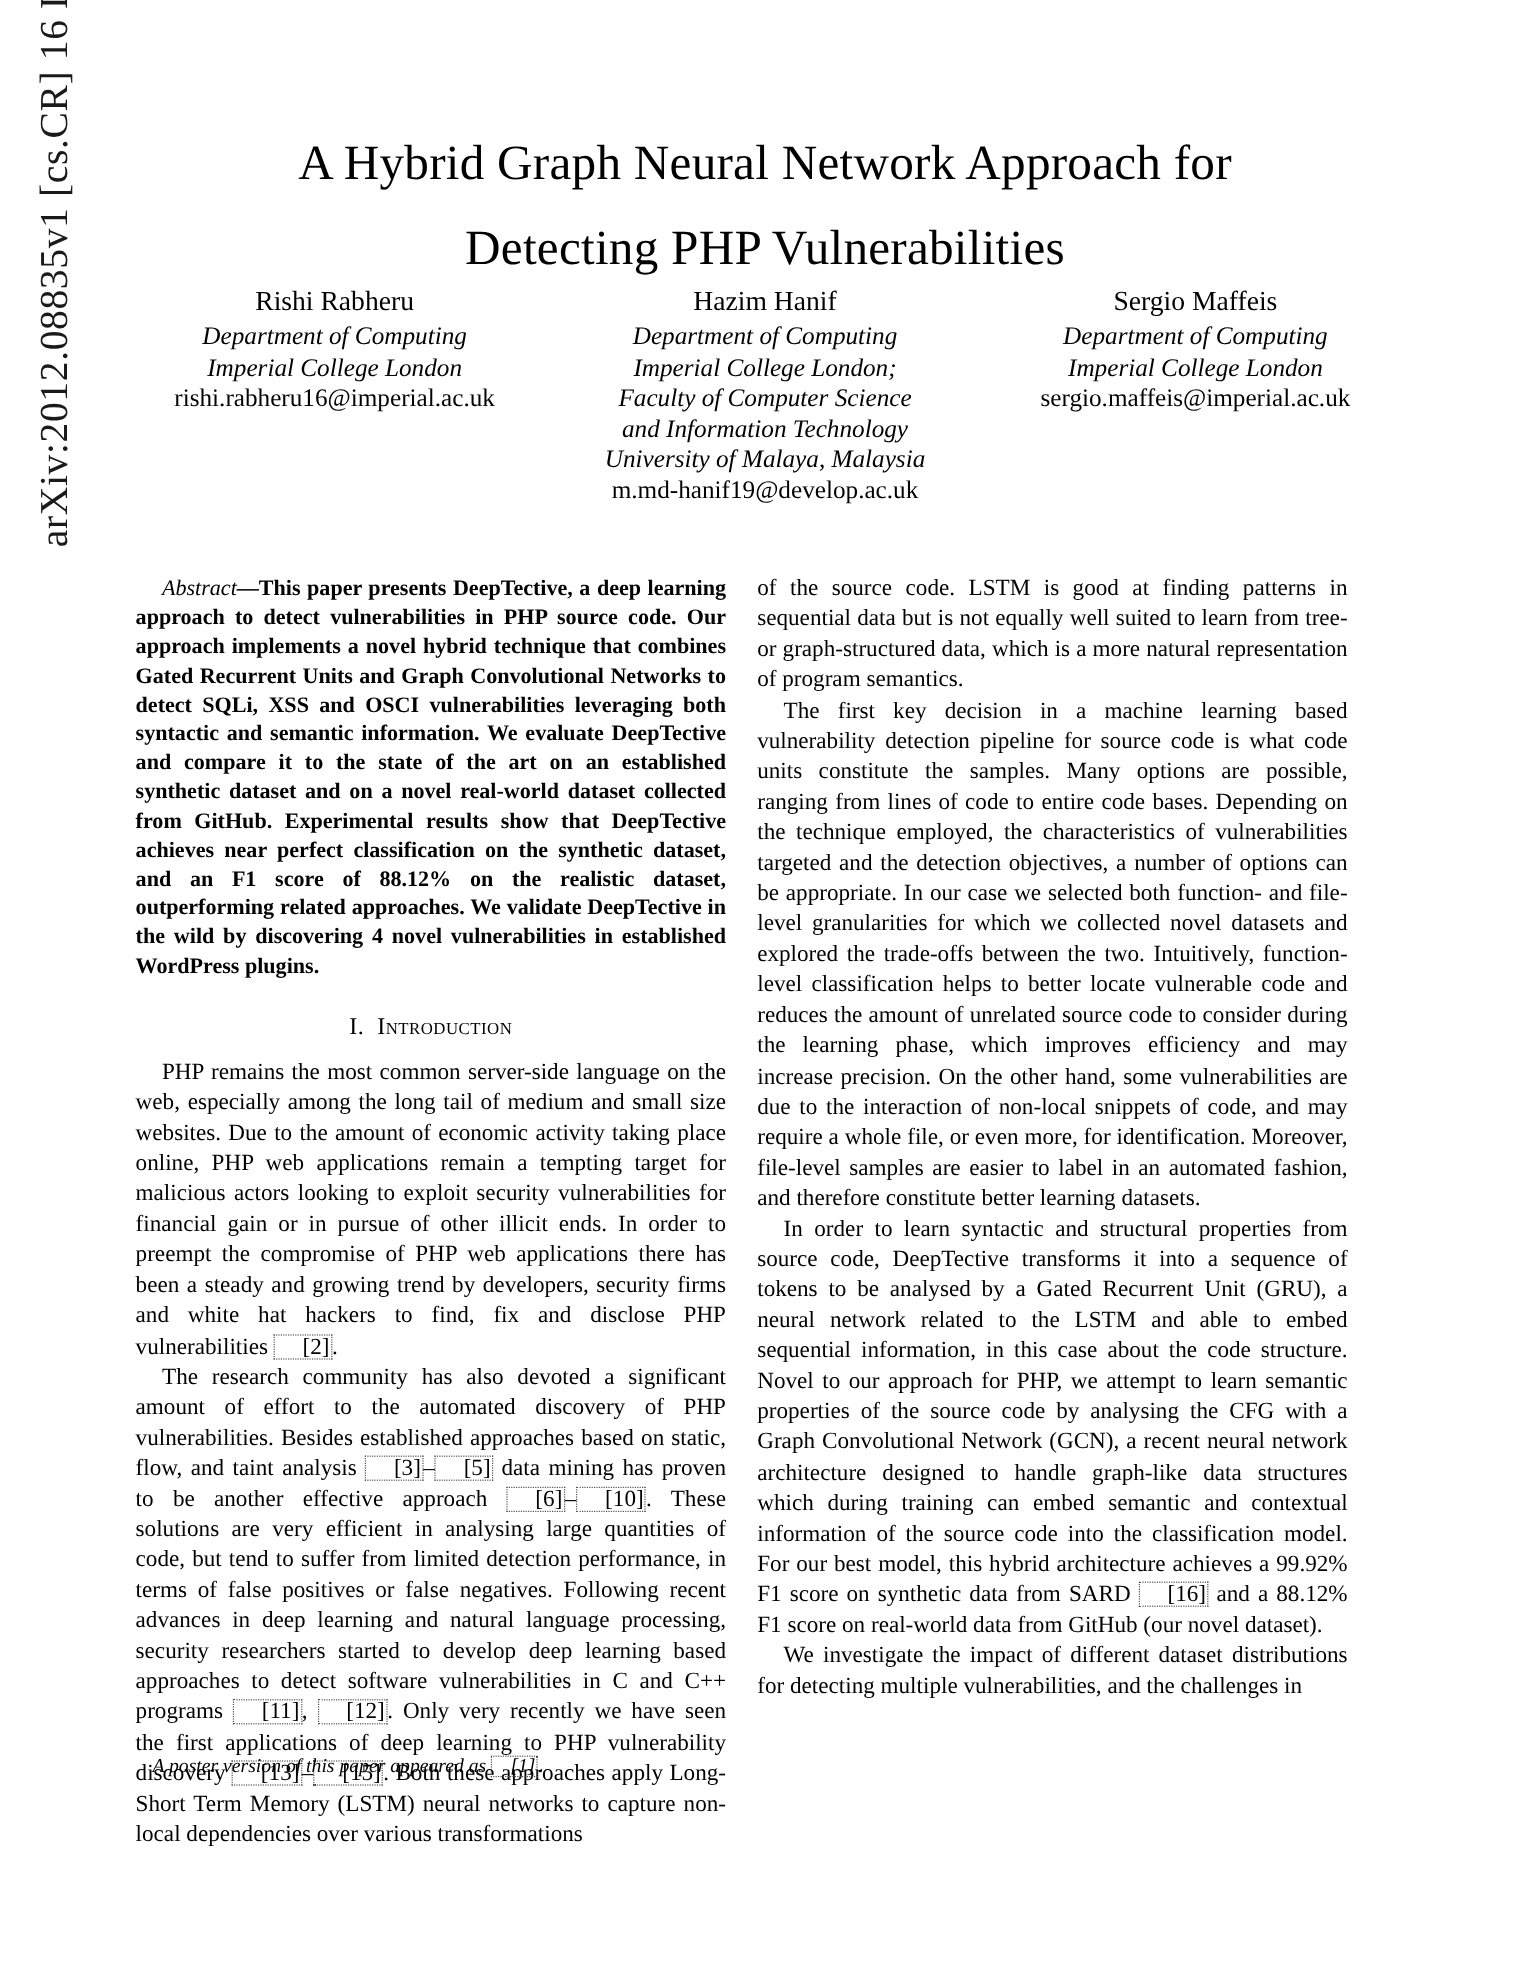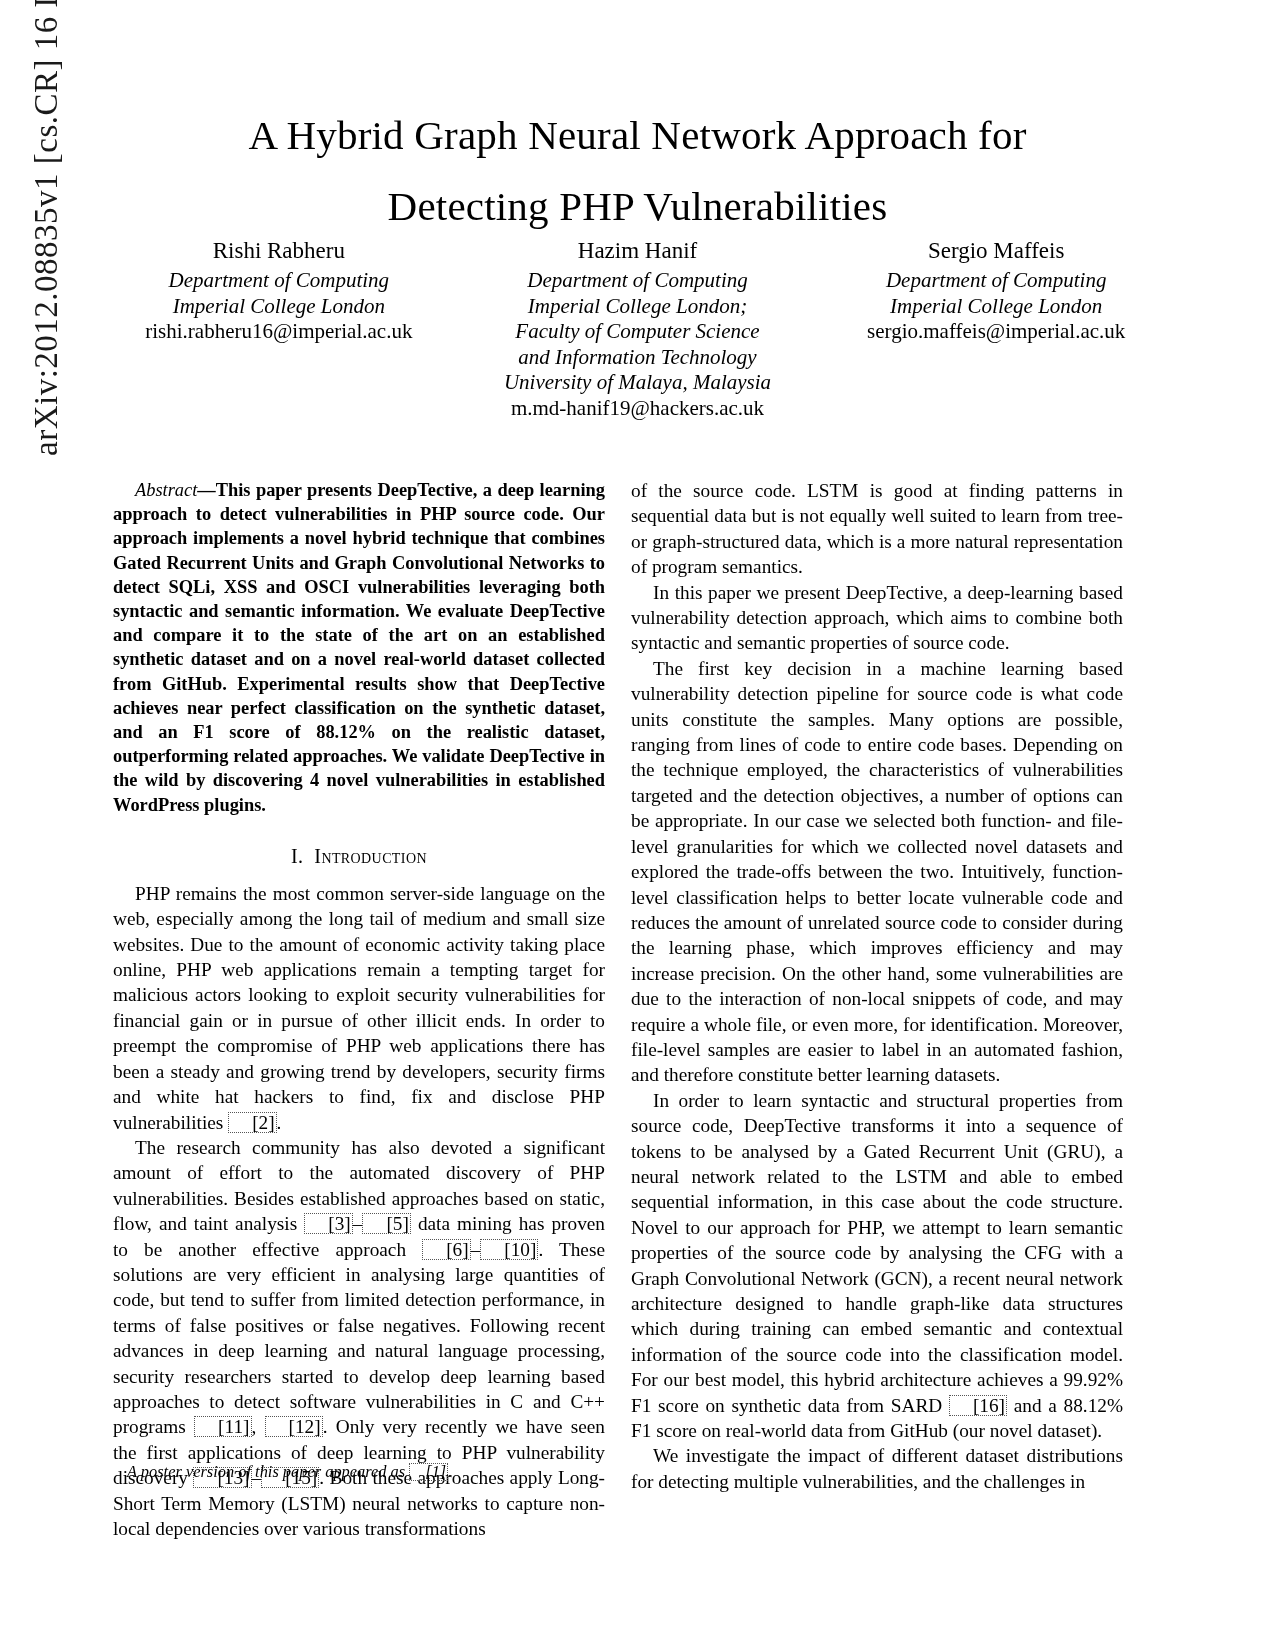--- a/index.html
+++ b/index.html
@@ -181,21 +181,21 @@
       <div class="author-email">rishi.rabheru16@imperial.ac.uk</div>
     </div>
 
     <div class="author-col">
       <div class="author-name">Hazim Hanif</div>
       <div class="author-affil">Department of Computing</div>
       <div class="author-affil">Imperial College London;</div>
       <div class="author-affil">Faculty of Computer Science</div>
       <div class="author-affil">and Information Technology</div>
       <div class="author-affil">University of Malaya, Malaysia</div>
-      <div class="author-email">m.md-hanif19@hackers.ac.uk</div>
+      <div class="author-email">m.md-hanif19@develop.ac.uk</div>
     </div>
 
     <div class="author-col">
       <div class="author-name">Sergio Maffeis</div>
       <div class="author-affil">Department of Computing</div>
       <div class="author-affil">Imperial College London</div>
       <div class="author-email">sergio.maffeis@imperial.ac.uk</div>
     </div>
 
   </div>
@@ -210,21 +210,20 @@
 
       <p class="body"><span>PHP remains the most common server-side language on the web, especially among the long tail of medium and small size websites. Due to the amount of economic activity taking place online, PHP web applications remain a tempting target for malicious actors looking to exploit security vulnerabilities for financial gain or in pursue of other illicit ends. In order to preempt the compromise of PHP web applications there has been a steady and growing trend by developers, security firms and white hat hackers to find, fix and disclose PHP vulnerabilities </span><span class="cite">[2]</span><span>.</span></p>
 
       <p class="body"><span>The research community has also devoted a significant amount of effort to the automated discovery of PHP vulnerabilities. Besides established approaches based on static, flow, and taint analysis </span><span class="cite">[3]</span><span>–</span><span class="cite">[5]</span><span> data mining has proven to be another effective approach </span><span class="cite">[6]</span><span>–</span><span class="cite">[10]</span><span>. These solutions are very efficient in analysing large quantities of code, but tend to suffer from limited detection performance, in terms of false positives or false negatives. Following recent advances in deep learning and natural language processing, security researchers started to develop deep learning based approaches to detect software vulnerabilities in C and C++ programs </span><span class="cite">[11]</span><span>, </span><span class="cite">[12]</span><span>. Only very recently we have seen the first applications of deep learning to PHP vulnerability discovery </span><span class="cite">[13]</span><span>–</span><span class="cite">[15]</span><span>. Both these approaches apply Long-Short Term Memory (LSTM) neural networks to capture non-local dependencies over various transformations</span></p>
 
     </div>
 
     <div class="col col-right">
 
       <p class="body noindent">of the source code. LSTM is good at finding patterns in sequential data but is not equally well suited to learn from tree- or graph-structured data, which is a more natural representation of program semantics.</p>
-      <p class="body">In this paper we present DeepTective, a deep-learning based vulnerability detection approach, which aims to combine both syntactic and semantic properties of source code.</p>
       <p class="body">The first key decision in a machine learning based vulnerability detection pipeline for source code is what code units constitute the samples. Many options are possible, ranging from lines of code to entire code bases. Depending on the technique employed, the characteristics of vulnerabilities targeted and the detection objectives, a number of options can be appropriate. In our case we selected both function- and file-level granularities for which we collected novel datasets and explored the trade-offs between the two. Intuitively, function-level classification helps to better locate vulnerable code and reduces the amount of unrelated source code to consider during the learning phase, which improves efficiency and may increase precision. On the other hand, some vulnerabilities are due to the interaction of non-local snippets of code, and may require a whole file, or even more, for identification. Moreover, file-level samples are easier to label in an automated fashion, and therefore constitute better learning datasets.</p>
 
       <p class="body"><span>In order to learn syntactic and structural properties from source code, DeepTective transforms it into a sequence of tokens to be analysed by a Gated Recurrent Unit (GRU), a neural network related to the LSTM and able to embed sequential information, in this case about the code structure. Novel to our approach for PHP, we attempt to learn semantic properties of the source code by analysing the CFG with a Graph Convolutional Network (GCN), a recent neural network architecture designed to handle graph-like data structures which during training can embed semantic and contextual information of the source code into the classification model. For our best model, this hybrid architecture achieves a 99.92% F1 score on synthetic data from SARD </span><span class="cite">[16]</span><span> and a 88.12% F1 score on real-world data from GitHub (our novel dataset).</span></p>
 
       <p class="body">We investigate the impact of different dataset distributions for detecting multiple vulnerabilities, and the challenges in</p>
 
     </div>
 
   </div>
 

